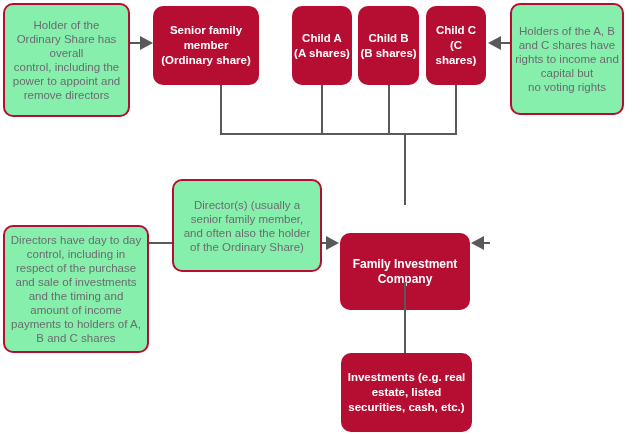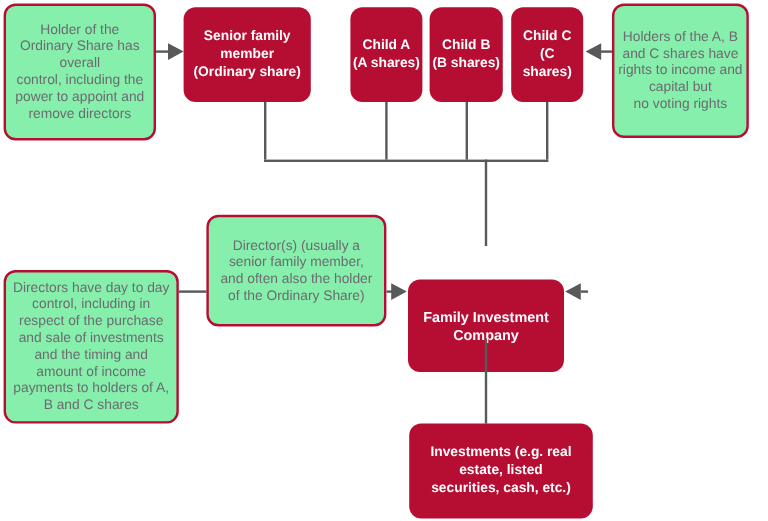--- a/index.html
+++ b/index.html
@@ -151,19 +151,19 @@
     <span class="pre">Family Investment
 Company</span>
   </div>
 
   <div class="arrow-left" style="left:471px; top:236px;"></div>
   <div class="line" style="left:484px; top:242px; width:6px; height:2px;"></div>
 
 
   <div class="line" style="left:404px; top:282px; width:2px; height:71px;"></div>
 
-  <div class="red-box" style="left:341px; top:353px; width:153px; height:79px;">
+  <div class="red-box" style="left:341px; top:353px; width:131px; height:79px;">
     <span class="pre">Investments (e.g. real
 estate, listed
 securities, cash, etc.)</span>
   </div>
 
 </div>
 
 </body></html>

